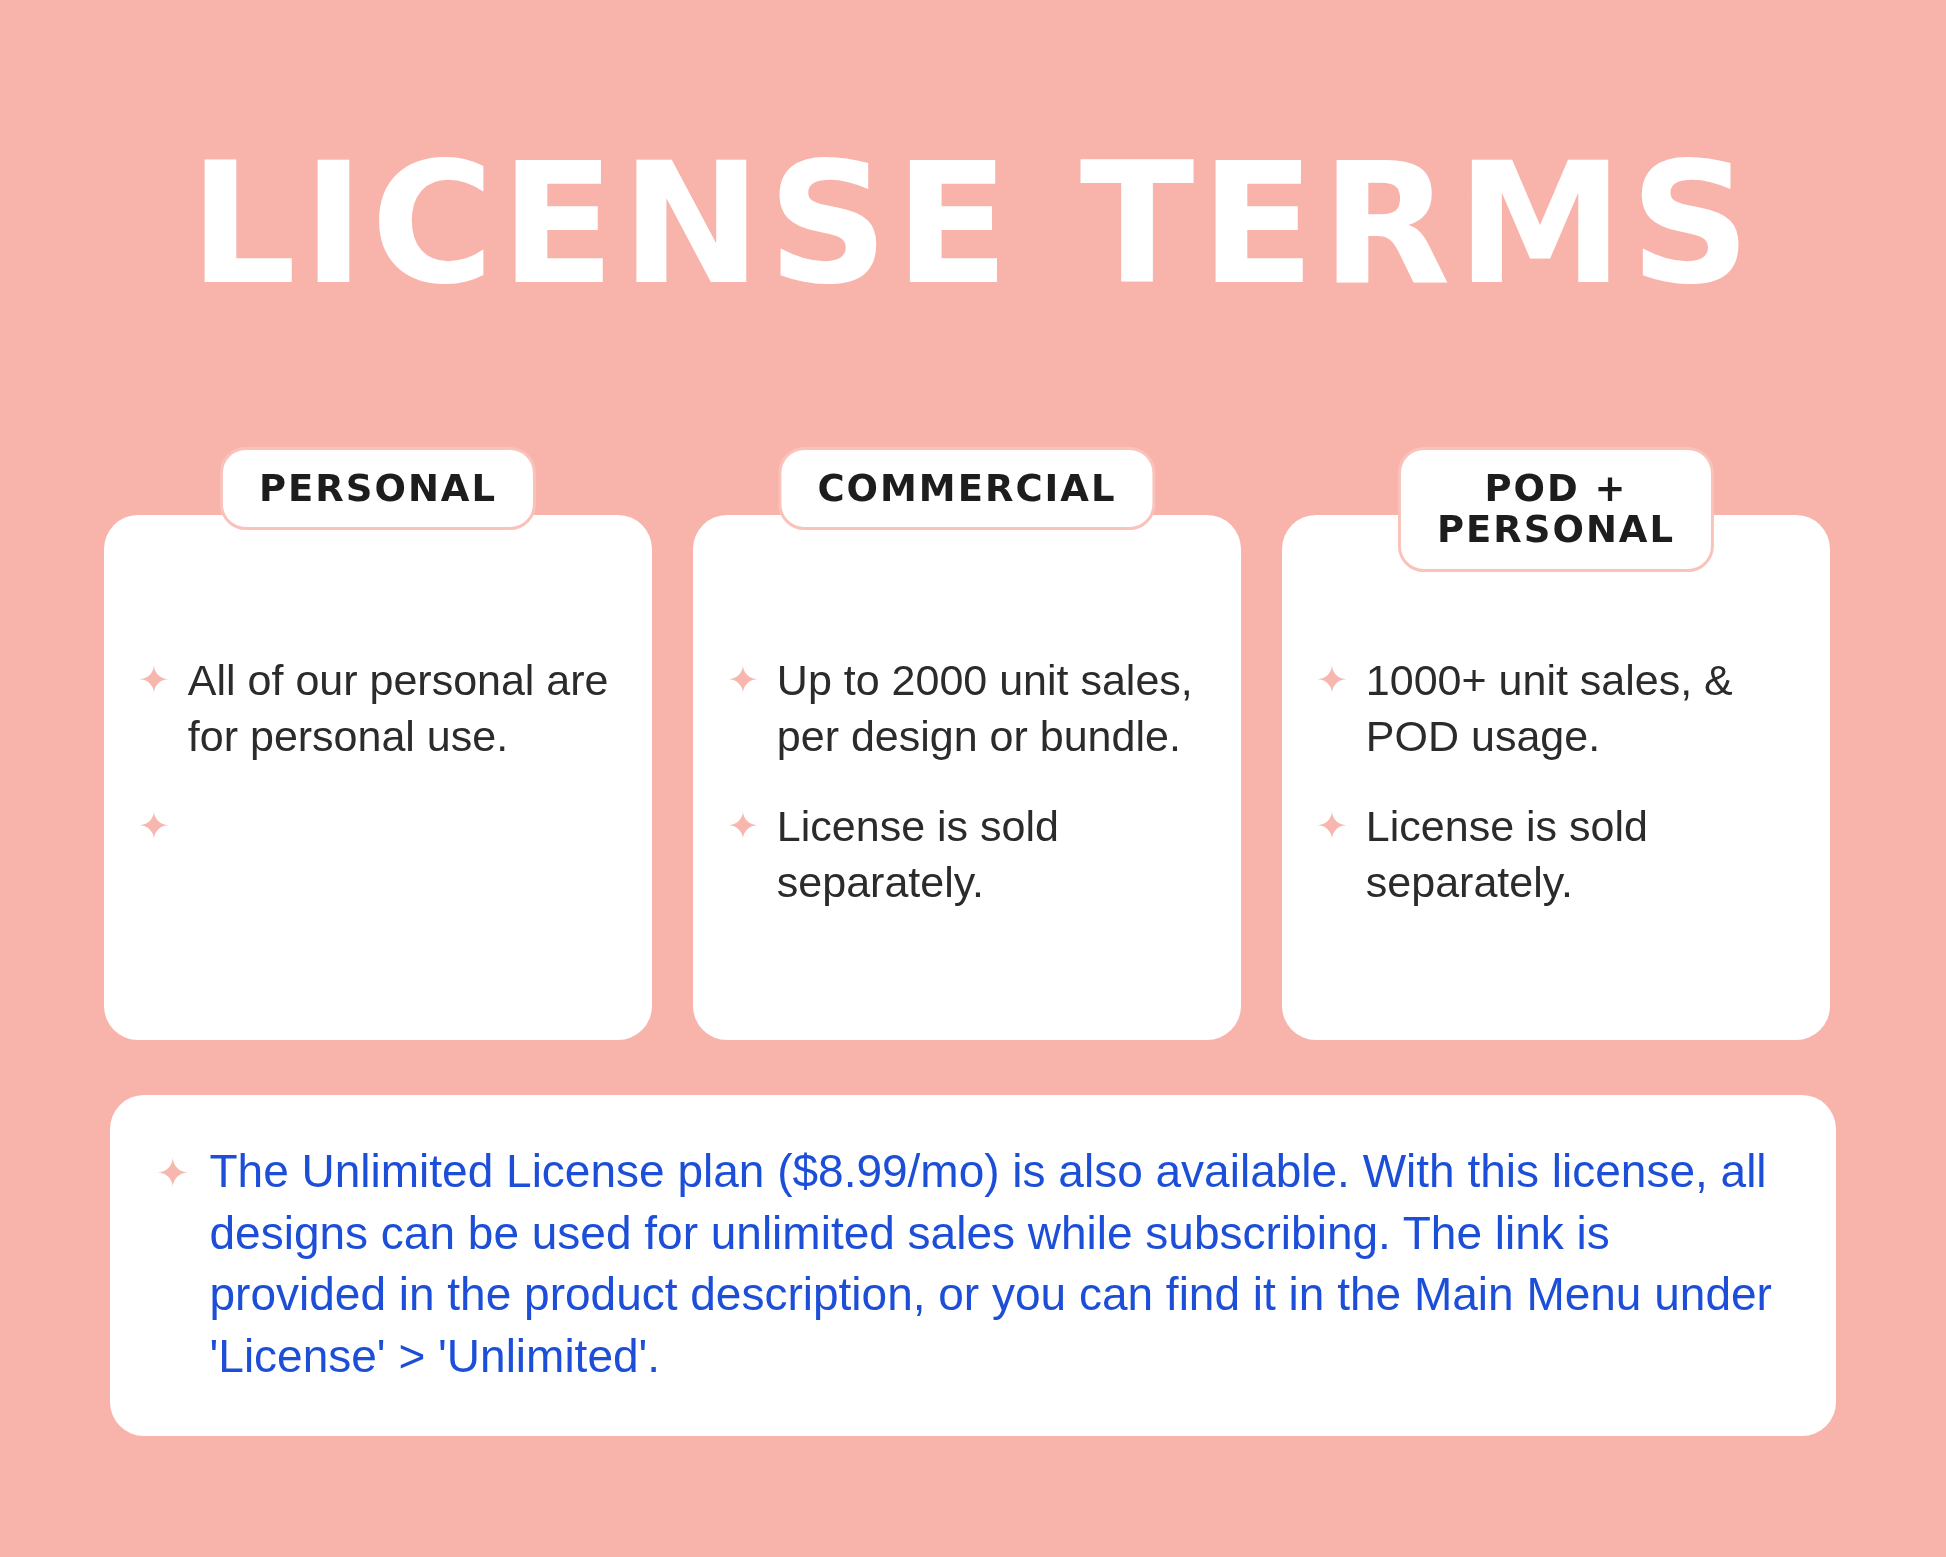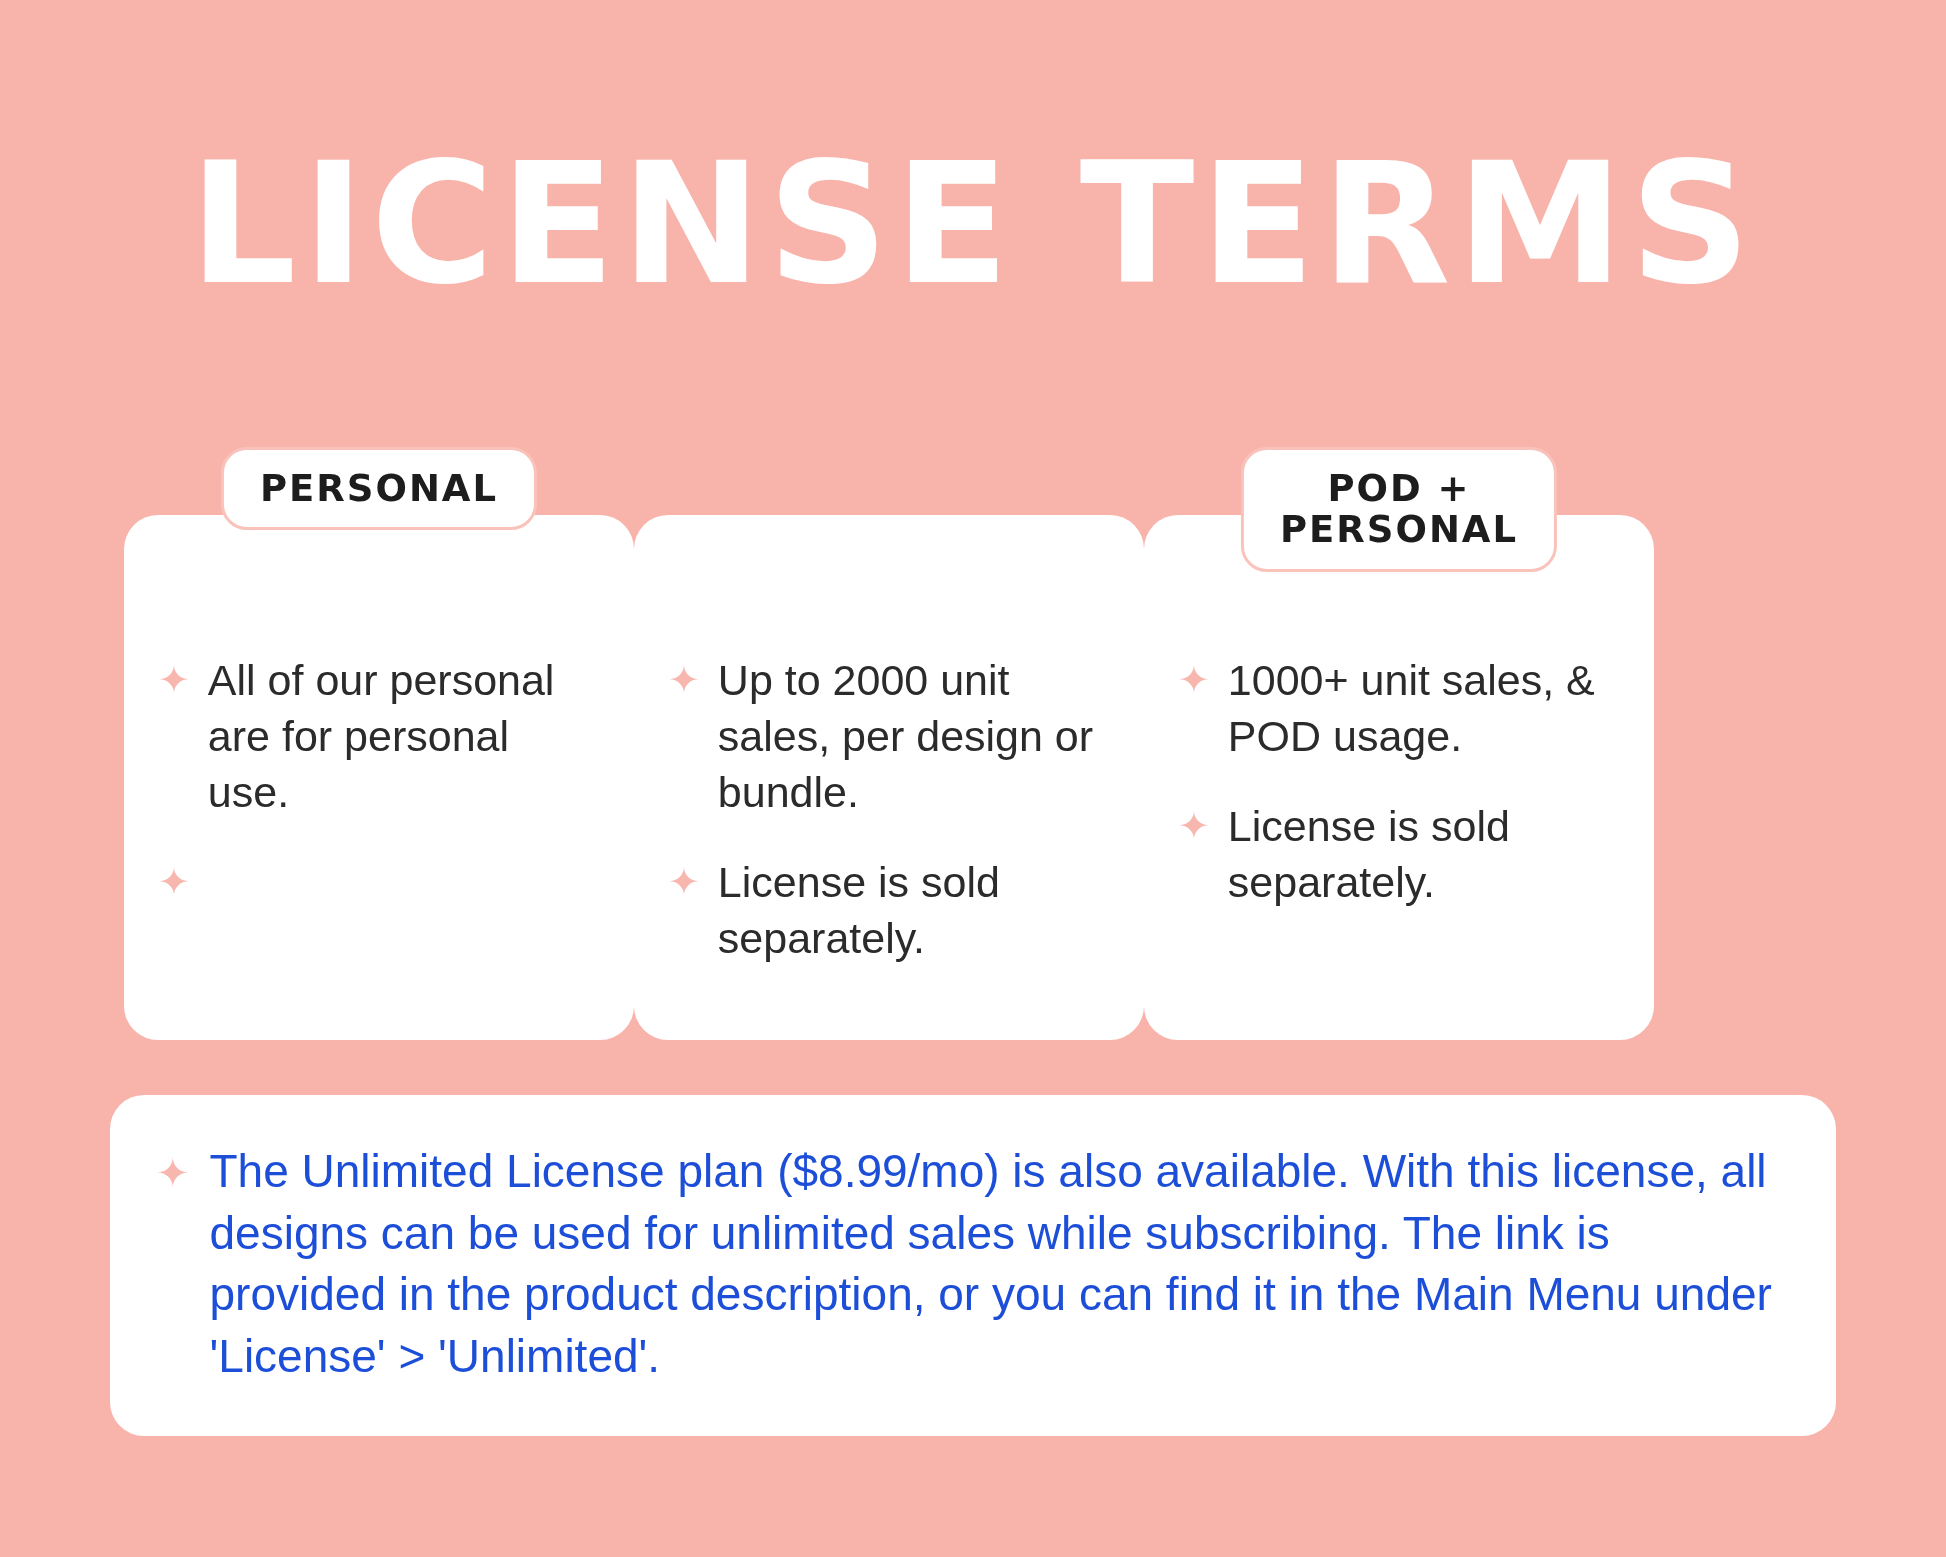--- a/index.html
+++ b/index.html
@@ -32,23 +32,23 @@
     font-weight: 700;
     font-size: 168px;
     letter-spacing: 6px;
     line-height: 1;
     white-space: nowrap;
   }
 
   
   .cards {
     position: absolute;
-    left: 124px;
+    left: 104px;
     top: 515px;
-    width: 1530px;
+    width: 1726px;
     display: flex;
     justify-content: space-between;
   }
   .card {
     position: relative;
     width: 548px;
     background: #ffffff;
     border-radius: 34px;
     box-sizing: border-box;
     padding: 138px 34px 40px 34px;
@@ -148,20 +148,23 @@
           <span class="star">✦</span>
           <span class="bullet-text">All of our personal are for personal use.</span>
         </li>
         <li>
           <span class="star">✦</span>
         </li>
       </ul>
     </div>
 
     <div class="card">
+      <div class="card-header">
+        <div class="hdr-text">COMMERCIAL</div>
+      </div>
       <ul class="bullets">
         <li>
           <span class="star">✦</span>
           <span class="bullet-text">Up to 2000 unit sales, per design or bundle.</span>
         </li>
         <li>
           <span class="star">✦</span>
           <span class="bullet-text">License is sold separately.</span>
         </li>
       </ul>

